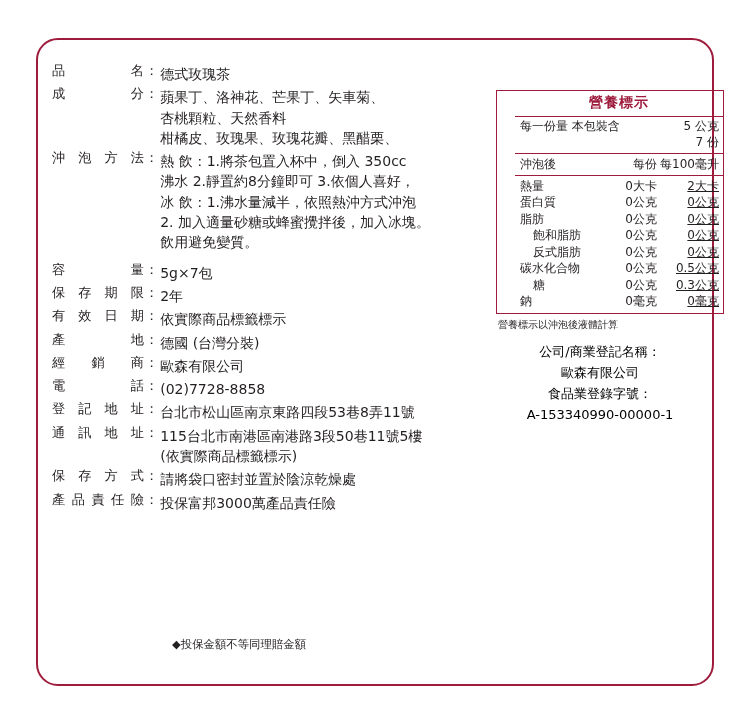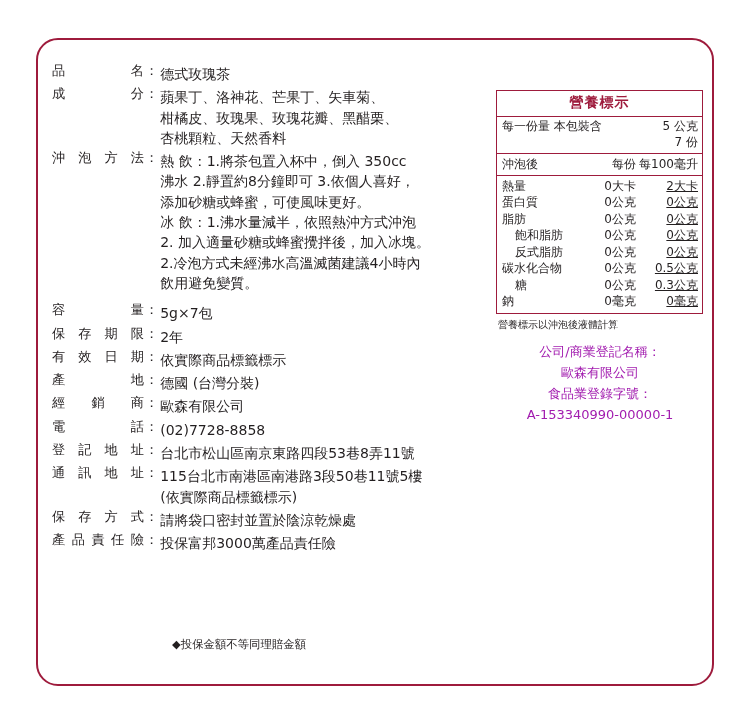--- a/index.html
+++ b/index.html
@@ -76,21 +76,22 @@
   .right-col {
     position: absolute;
     left: 458px;
     top: 50px;
     width: 208px;
   }
 
   .nutri-box {
     border: 1.6px solid #9e1b3c;
     box-sizing: border-box;
-    width: 207px;
+    width: 228px;
+    padding-left: 18px;
   }
   .nutri-title {
     text-align: center;
     font-size: 14px;
     font-weight: bold;
     color: #9e1b3c;
     padding: 3px 0 4px;
     border-bottom: 1.4px solid #9e1b3c;
     letter-spacing: 1px;
   }
@@ -131,21 +132,21 @@
     text-align: left;
     padding: 4px 0 0 2px;
     color: #231f20;
   }
 
   .company-block {
     margin-top: 9px;
     text-align: center;
     font-size: 13px;
     line-height: 1.62;
-    color: #a21caf;
+    color: #000000;
   }
   .company-block .cline { display: block; }
 </style>
 </head>
 <body>
 
 <div class="label-card">
 
   <div class="left-col" id="left-col">
       <div class="row">
@@ -159,39 +160,37 @@
         </div>
       </div>
       <div class="row">
         <div class="row-label">
           <span>成</span>
           <span>分</span>
         </div>
         <div class="row-colon">：</div>
         <div class="row-value">
           <span class="ln">蘋果丁、洛神花、芒果丁、矢車菊、</span>
+          <span class="ln">杏桃顆粒、天然香料</span>
           <span class="ln">柑橘皮、玫瑰果、玫瑰花瓣、黑醋栗、</span>
-          <span class="ln">杏桃顆粒、天然香料</span>
         </div>
       </div>
       <div class="row">
         <div class="row-label">
           <span>沖</span>
           <span>泡</span>
           <span>方</span>
           <span>法</span>
         </div>
         <div class="row-colon">：</div>
         <div class="row-value">
           <span class="ln">熱 飲：1.將茶包置入杯中，倒入 350cc</span>
           <span class="ln">沸水 2.靜置約8分鐘即可 3.依個人喜好，</span>
-          <span class="ln">添加砂糖或蜂蜜，可使風味更好。</span>
           <span class="ln">冰 飲：1.沸水量減半，依照熱沖方式沖泡</span>
           <span class="ln">2. 加入適量砂糖或蜂蜜攪拌後，加入冰塊。</span>
-          <span class="ln">2.冷泡方式未經沸水高溫滅菌建議4小時內</span>
           <span class="ln">飲用避免變質。</span>
         </div>
       </div>
       <div class="spacer-sm"></div>
       <div class="row">
         <div class="row-label">
           <span>容</span>
           <span>量</span>
         </div>
         <div class="row-colon">：</div>

